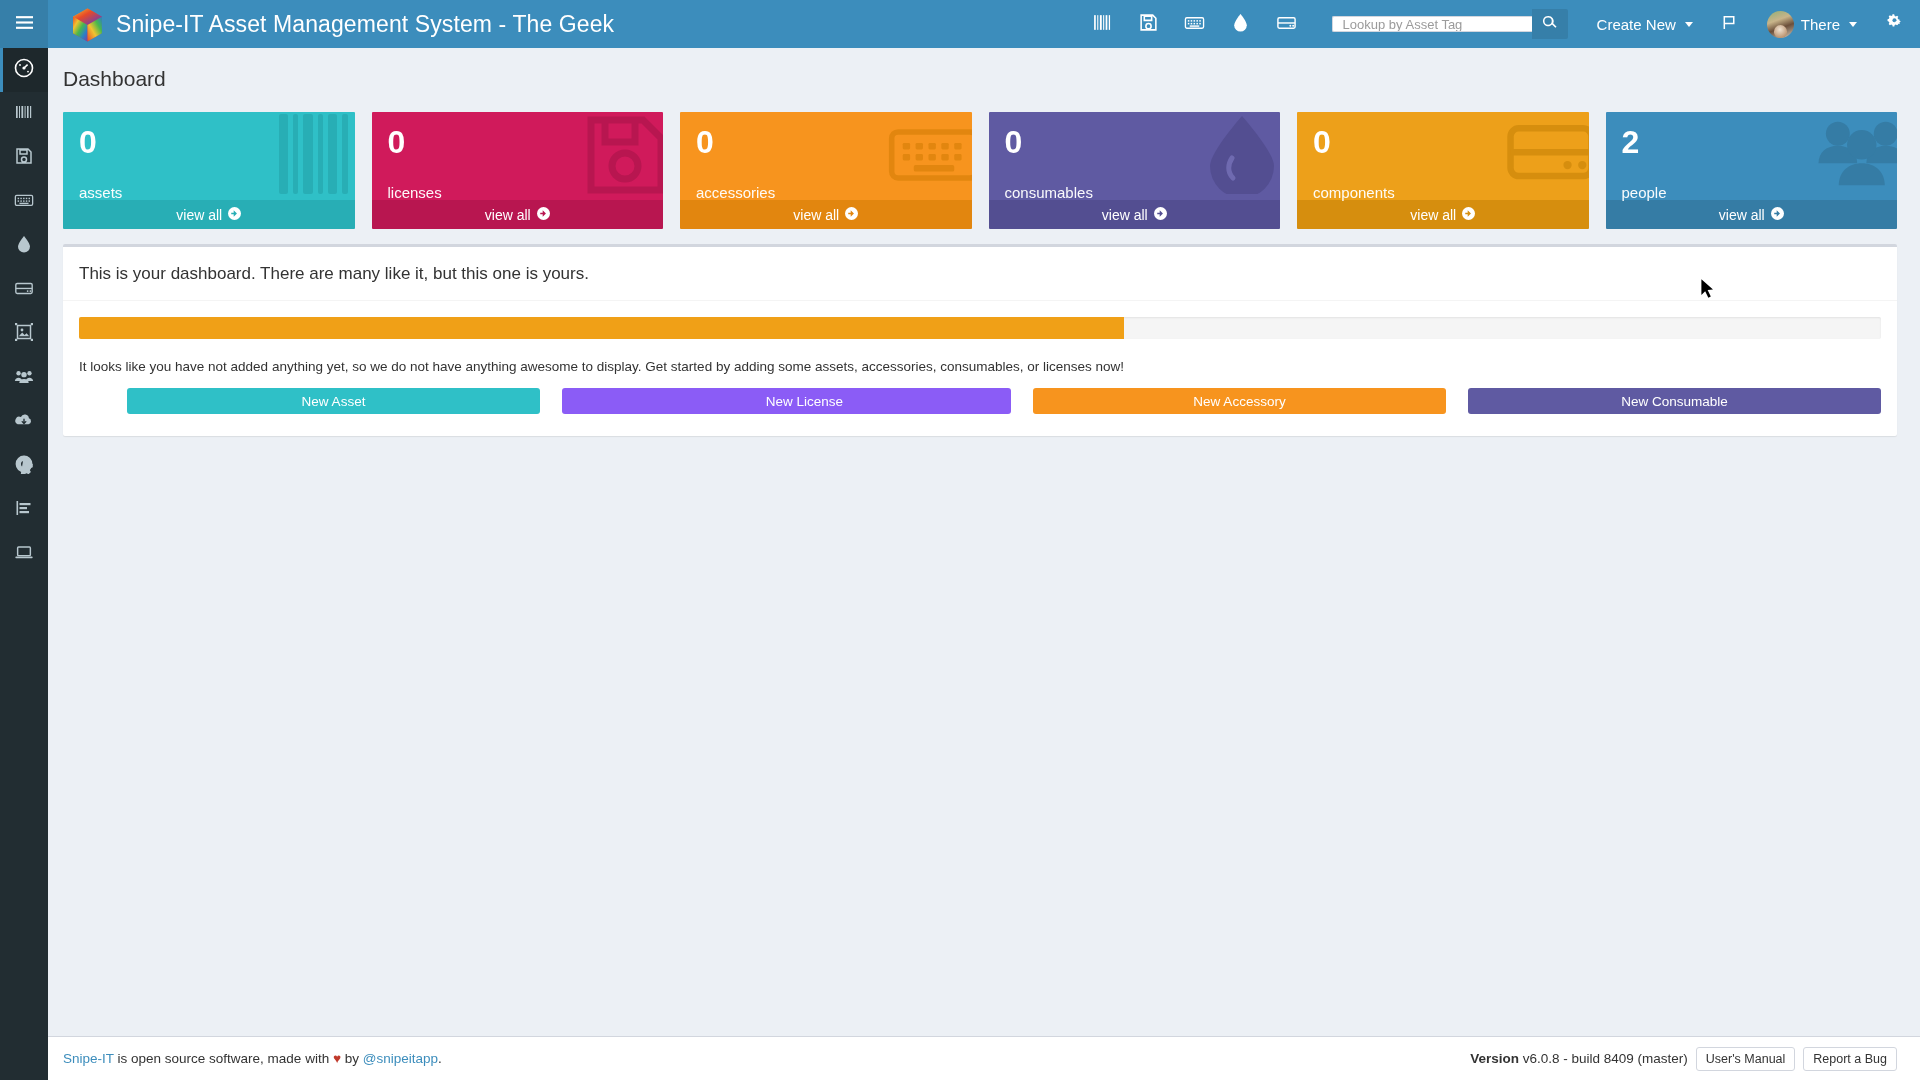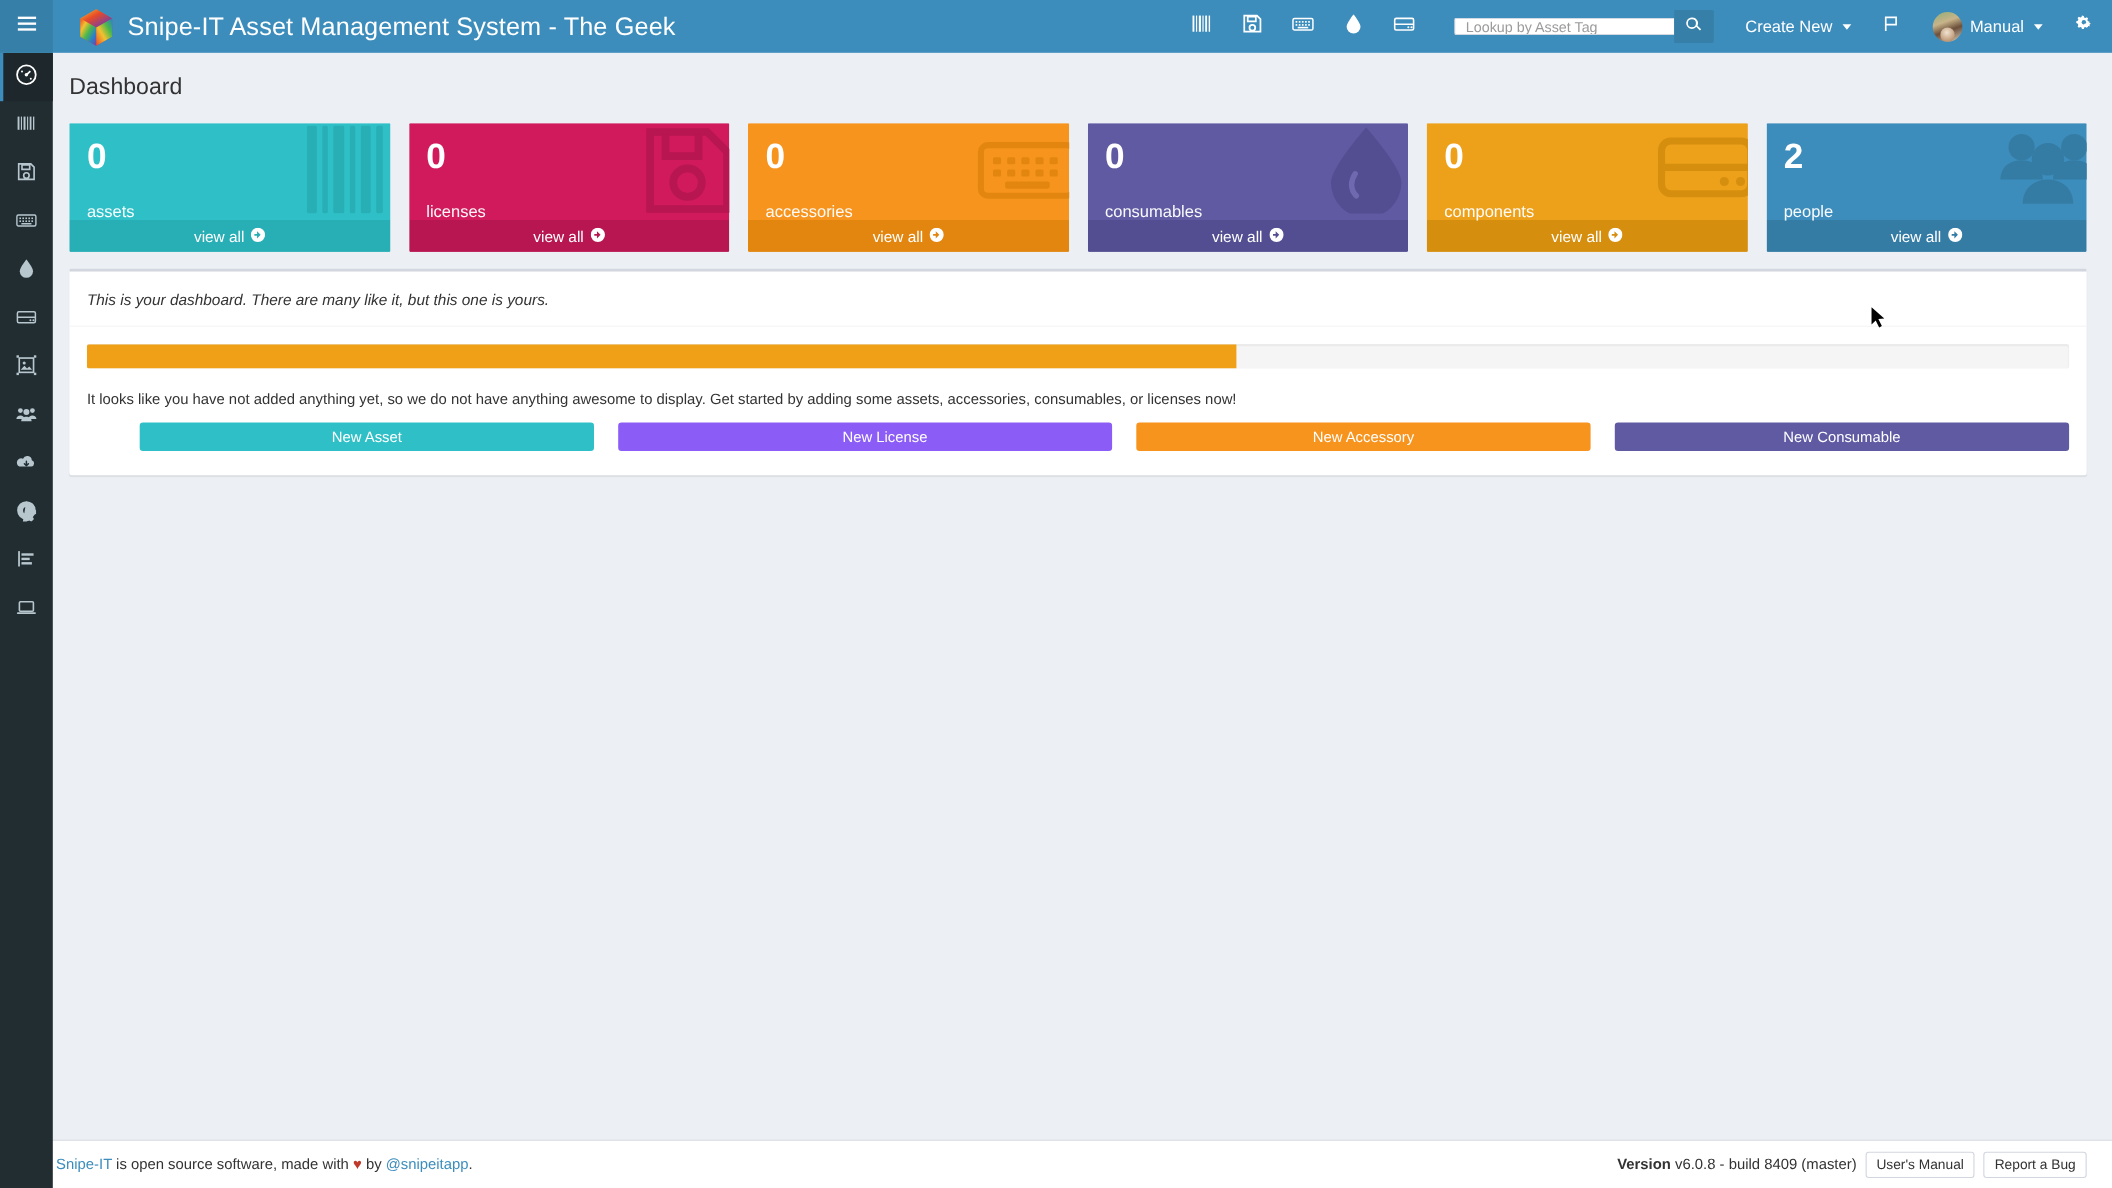--- a/index.html
+++ b/index.html
@@ -148,21 +148,21 @@
   .c-blue-f  { background: #357ca5; }
 
   
   .panel {
     margin: 15px 23px 0 15px; background: #ffffff;
     border-top: 3px solid #d2d6de; border-radius: 2px;
     box-shadow: 0 1px 1px rgba(0,0,0,.08);
   }
   .panel-head {
     padding: 17px 16px 16px 16px; border-bottom: 1px solid #f4f4f4;
-    font-size: 14px; color: #333333; font-style: italic;
+    font-size: 17px; color: #333333;
   }
   .panel-body { padding: 16px 16px 22px 16px; }
   .progress-track {
     height: 22px; background: #f5f5f5; border-radius: 2px;
     box-shadow: inset 0 1px 2px rgba(0,0,0,.08); overflow: hidden;
   }
   .progress-fill { height: 100%; background: #f0a017; }
   .panel-note {
     font-size: 13.5px; color: #333333; margin-top: 20px; margin-bottom: 14px;
   }
@@ -173,21 +173,21 @@
     font-family: "Liberation Sans", sans-serif;
     display: flex; align-items: center; justify-content: center;
   }
   .b-teal { background: #2fc0c7; }
   .b-pink { background: #8b5cf6; padding-left: 36px; }
   .b-orange { background: #f7941e; }
   .b-purple { background: #5f5aa2; }
 
   
   .footer {
-    position: absolute; left: 36px; right: 0; bottom: 0; height: 44px;
+    position: absolute; left: 48px; right: 0; bottom: 0; height: 44px;
     background: #ffffff; border-top: 1px solid #d2d6de;
     display: flex; align-items: center; padding: 0 23px 0 15px;
     font-size: 13.5px; color: #333333;
   }
   .footer a { color: #3c8dbc; text-decoration: none; }
   .footer .heart { color: #c0392b; }
   .footer-right { margin-left: auto; display: flex; align-items: center; gap: 8px; }
   .footer-right .ver-label { font-weight: bold; }
   .footer-btn {
     border: 1px solid #d2d6de; background: #ffffff; border-radius: 3px;
@@ -323,21 +323,21 @@
     <div class="flag-btn">
       <span>
         <svg viewBox="0 0 18 18">
             <path d="M3.5 2v14M3.5 3h10v7h-10"></path>
           </svg>
       </span>
     </div>
 
     <div class="nav-link">
       <span class="avatar"></span>
-      <span>Manual</span>
+      <span>There</span>
       <span class="caret"></span>
     </div>
 
     <div class="gears-btn">
       <span>
         <svg viewBox="0 0 22 22">
           <path d="M8.5 2.6l.45 1.9a5.3 5.3 0 011.55.64l1.7-.97 1.6 1.6-.97 1.7c.3.48.52 1 .64 1.55l1.9.45v2.26l-1.9.45a5.3 5.3 0 01-.64 1.55l.97 1.7-1.6 1.6-1.7-.97a5.3 5.3 0 01-1.55.64l-.45 1.9H6.24l-.45-1.9a5.3 5.3 0 01-1.55-.64l-1.7.97-1.6-1.6.97-1.7a5.3 5.3 0 01-.64-1.55L-0.63 11.2V8.94l1.9-.45c.12-.55.34-1.07.64-1.55l-.97-1.7 1.6-1.6 1.7.97c.48-.3 1-.52 1.55-.64l.45-1.9z" transform="translate(2.2,0.6) scale(0.82)"></path>
           <circle cx="9.3" cy="9.1" r="2.2" fill="#3c8dbc"></circle>
           <path d="M17.2 12.4l.9.25.45 1.25-.6.75.85.85.75-.6 1.25.45.25.9h1.2l.25-.9 1.25-.45.75.6.85-.85-.6-.75.45-1.25.9-.25v-1.2l-.9-.25" transform="translate(-4.5,1.2) scale(0.78)"></path>
           <circle cx="16.4" cy="15.6" r="1.5" fill="#3c8dbc"></circle>

